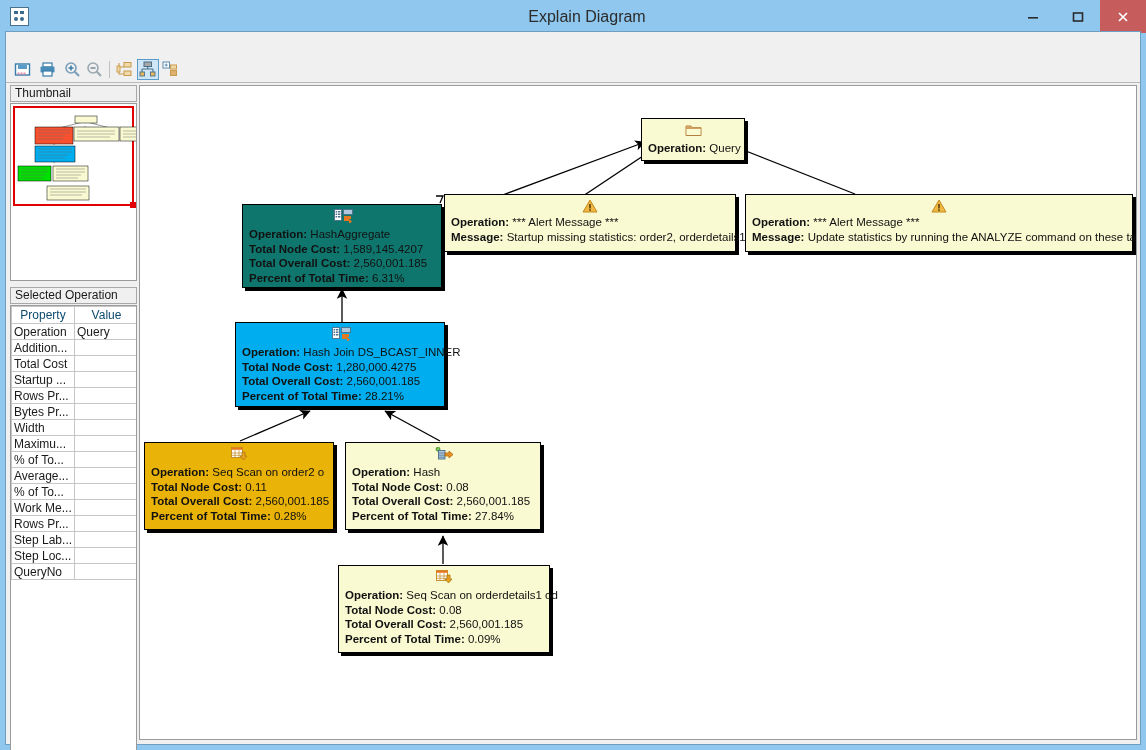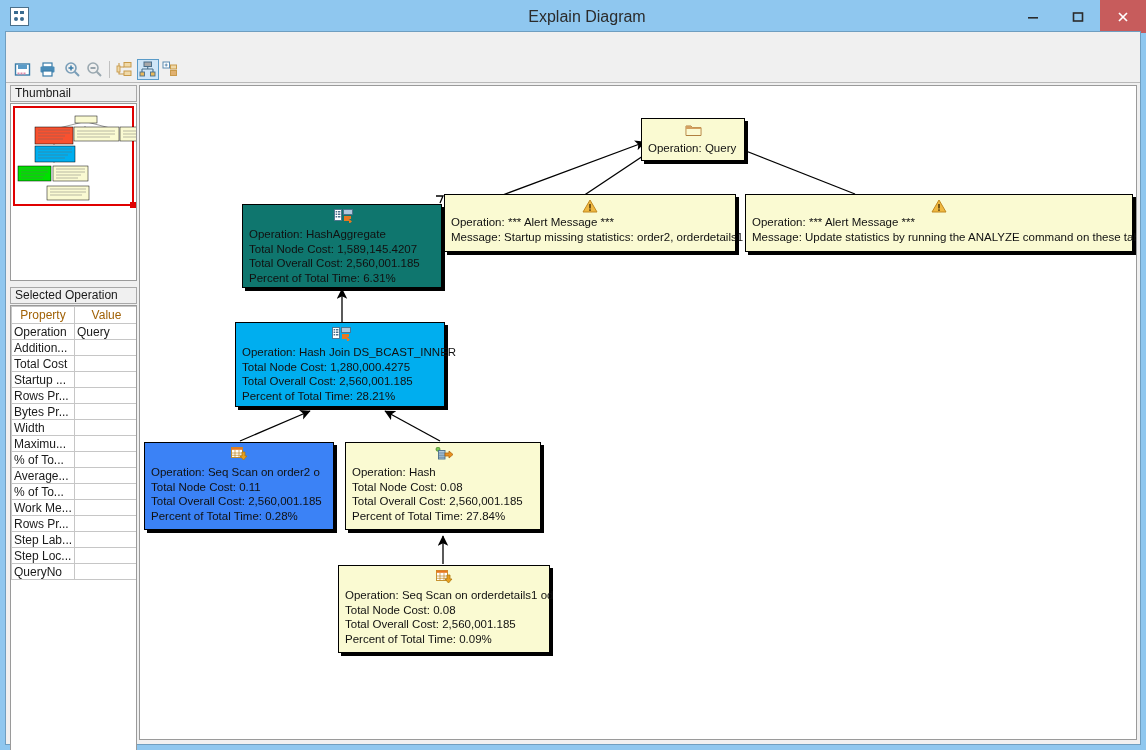--- a/index.html
+++ b/index.html
@@ -104,21 +104,21 @@
   .tn-lines { position:absolute; left:0; top:0; width:121px; height:100px; }
 
   .sel-header { top: 202px; }
   .proptable {
     position: absolute; left: 0; top: 220px; width: 127px; height: 472px;
     background: #ffffff; border: 1px solid #9a9a9a; box-sizing: border-box;
     overflow: hidden;
   }
   .proptable table { border-collapse: collapse; width: 125px; table-layout: fixed; }
   .proptable th {
-    font-size: 12px; font-weight: normal; color: #a16207;
+    font-size: 12px; font-weight: normal; color: #0c4a6e;
     border: 1px solid #c6c6c6; background: #ffffff;
     height: 16px; text-align: center; padding: 0;
   }
   .proptable td {
     font-size: 12px; color: #1a1a1a;
     border: 1px solid #c6c6c6; height: 15px;
     padding: 0 0 0 2px;
     white-space: nowrap; overflow: hidden;
   }
   .col-prop { width: 62px; }
@@ -138,27 +138,27 @@
     border: 1px solid #000000;
     font-size: 11.5px; color: #111111;
     padding: 0;
   }
   .node .nicon {
     position: absolute; left: 50%; transform: translateX(-50%); top: 4px;
     width: 16px; height: 14px;
   }
   .node .rows { position: absolute; left: 6px; top: 22px; right: 4px; }
   .node .row { line-height: 14.5px; white-space: nowrap; }
-  .node .row b { font-weight: normal; margin-top: 43px; }
+  .node .row b { font-weight: bold; margin-top: 43px; }
   .node.alert .rows { top: 20px; }
 
   .n-yellow { background: #fafad2; }
   .n-red    { background: #0f766e; }
   .n-blue   { background: #00aeef; }
-  .n-green  { background: #3b82f6; }
+  .n-green  { background: #eab308; }
 
   .shadow {
     position: absolute; background: #000000; opacity: 1;
   }
 </style>
 </head>
 <body>
 
 <div id="app">
 

